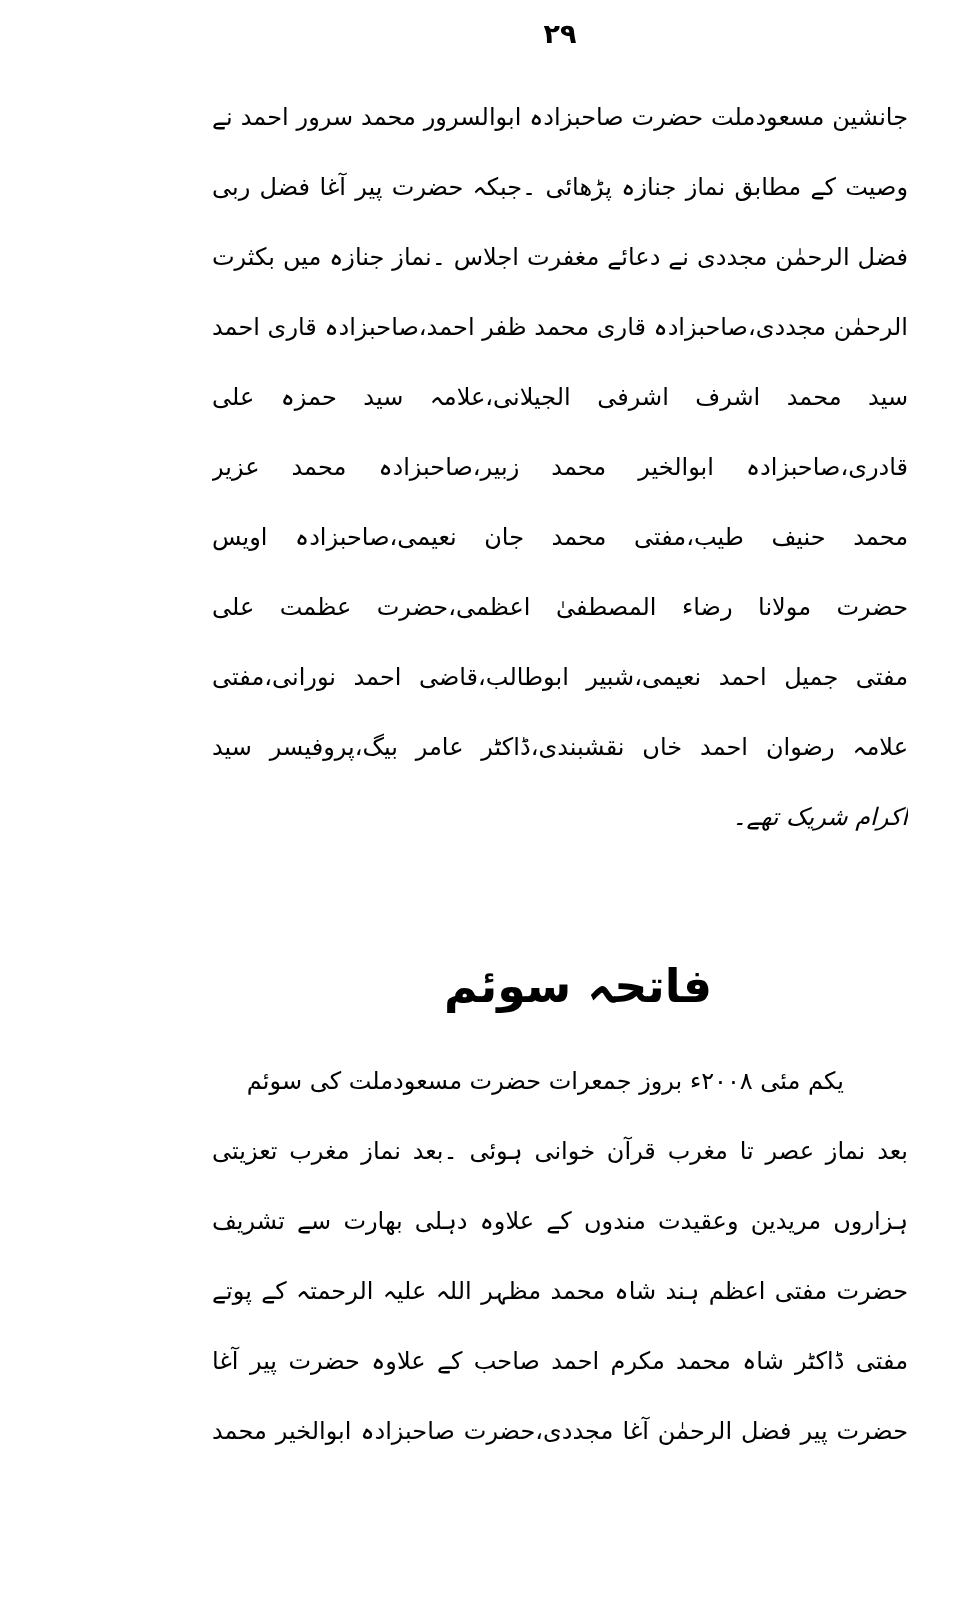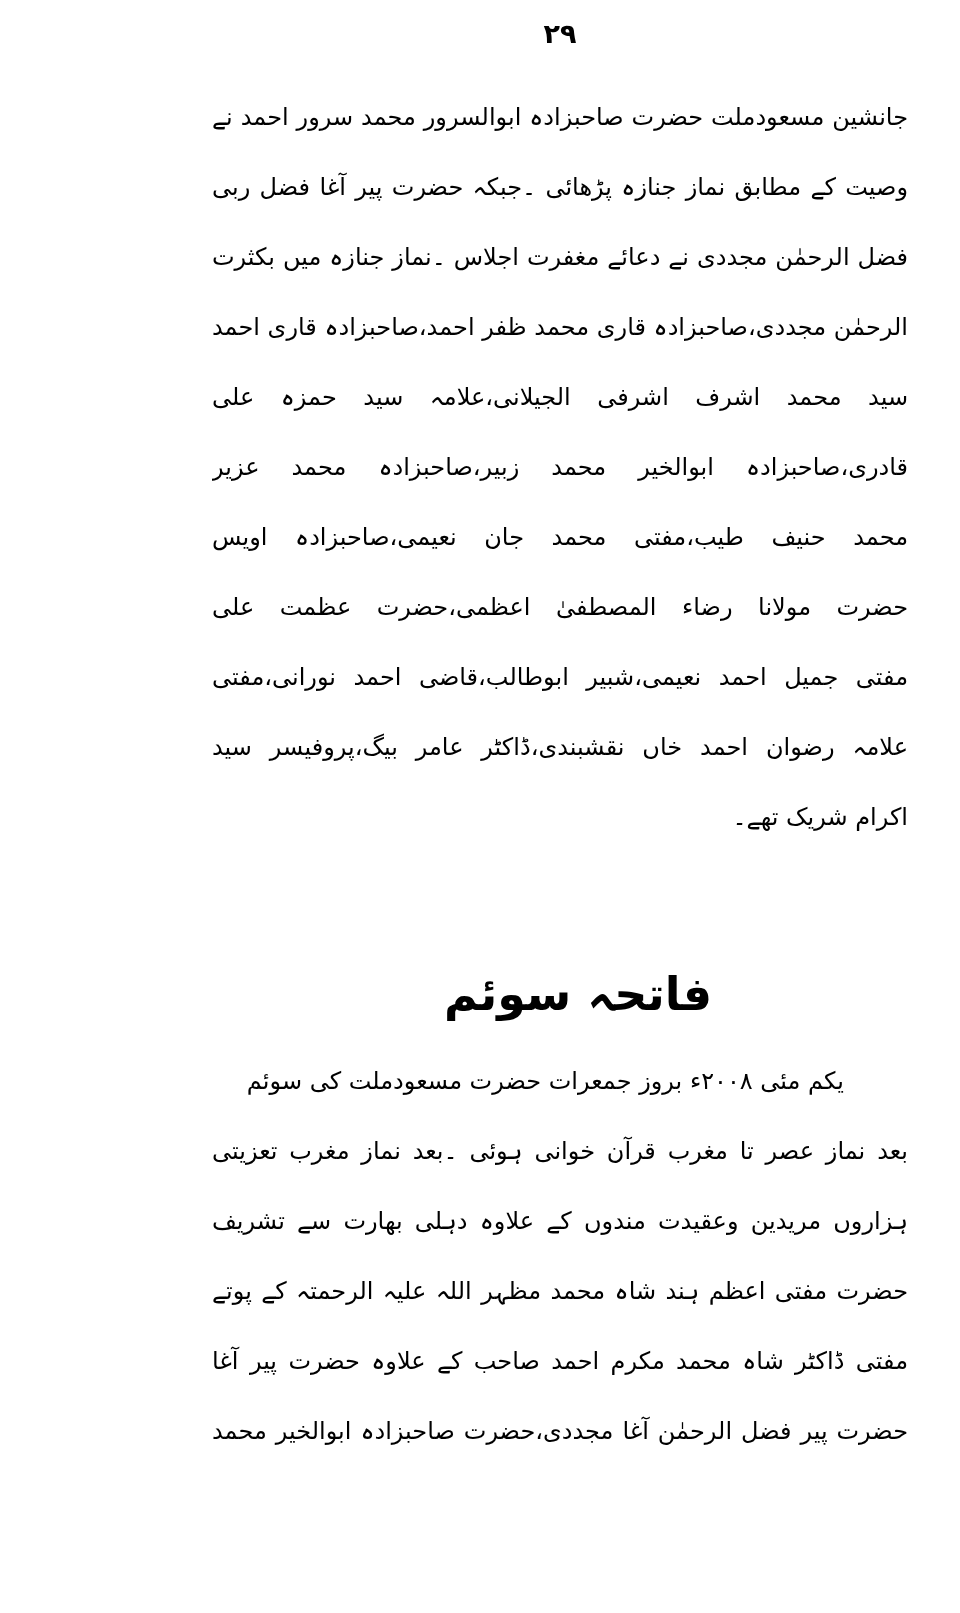--- a/index.html
+++ b/index.html
@@ -39,32 +39,33 @@
     line-height: 70px;
     font-size: 24px;
     text-align: justify;
     text-align-last: justify;
     overflow: hidden;
     white-space: normal;
   }
   .line.para-end {
     text-align: right;
     text-align-last: right;
+    font-style: italic;
   }
   .line.first-indent {
     text-align: right;
     text-align-last: right;
     text-indent: 64px;
   }
   .section-heading {
     position: absolute;
     top: 928px;
     left: 0;
     right: 0;
-    margin: 16px;
+    margin: 8px;
     text-align: center;
     font-size: 46px;
     font-weight: bold;
     line-height: 100px;
     letter-spacing: 1px;
     padding-left: 36px;
   }
 </style>
 </head>
 <body>

